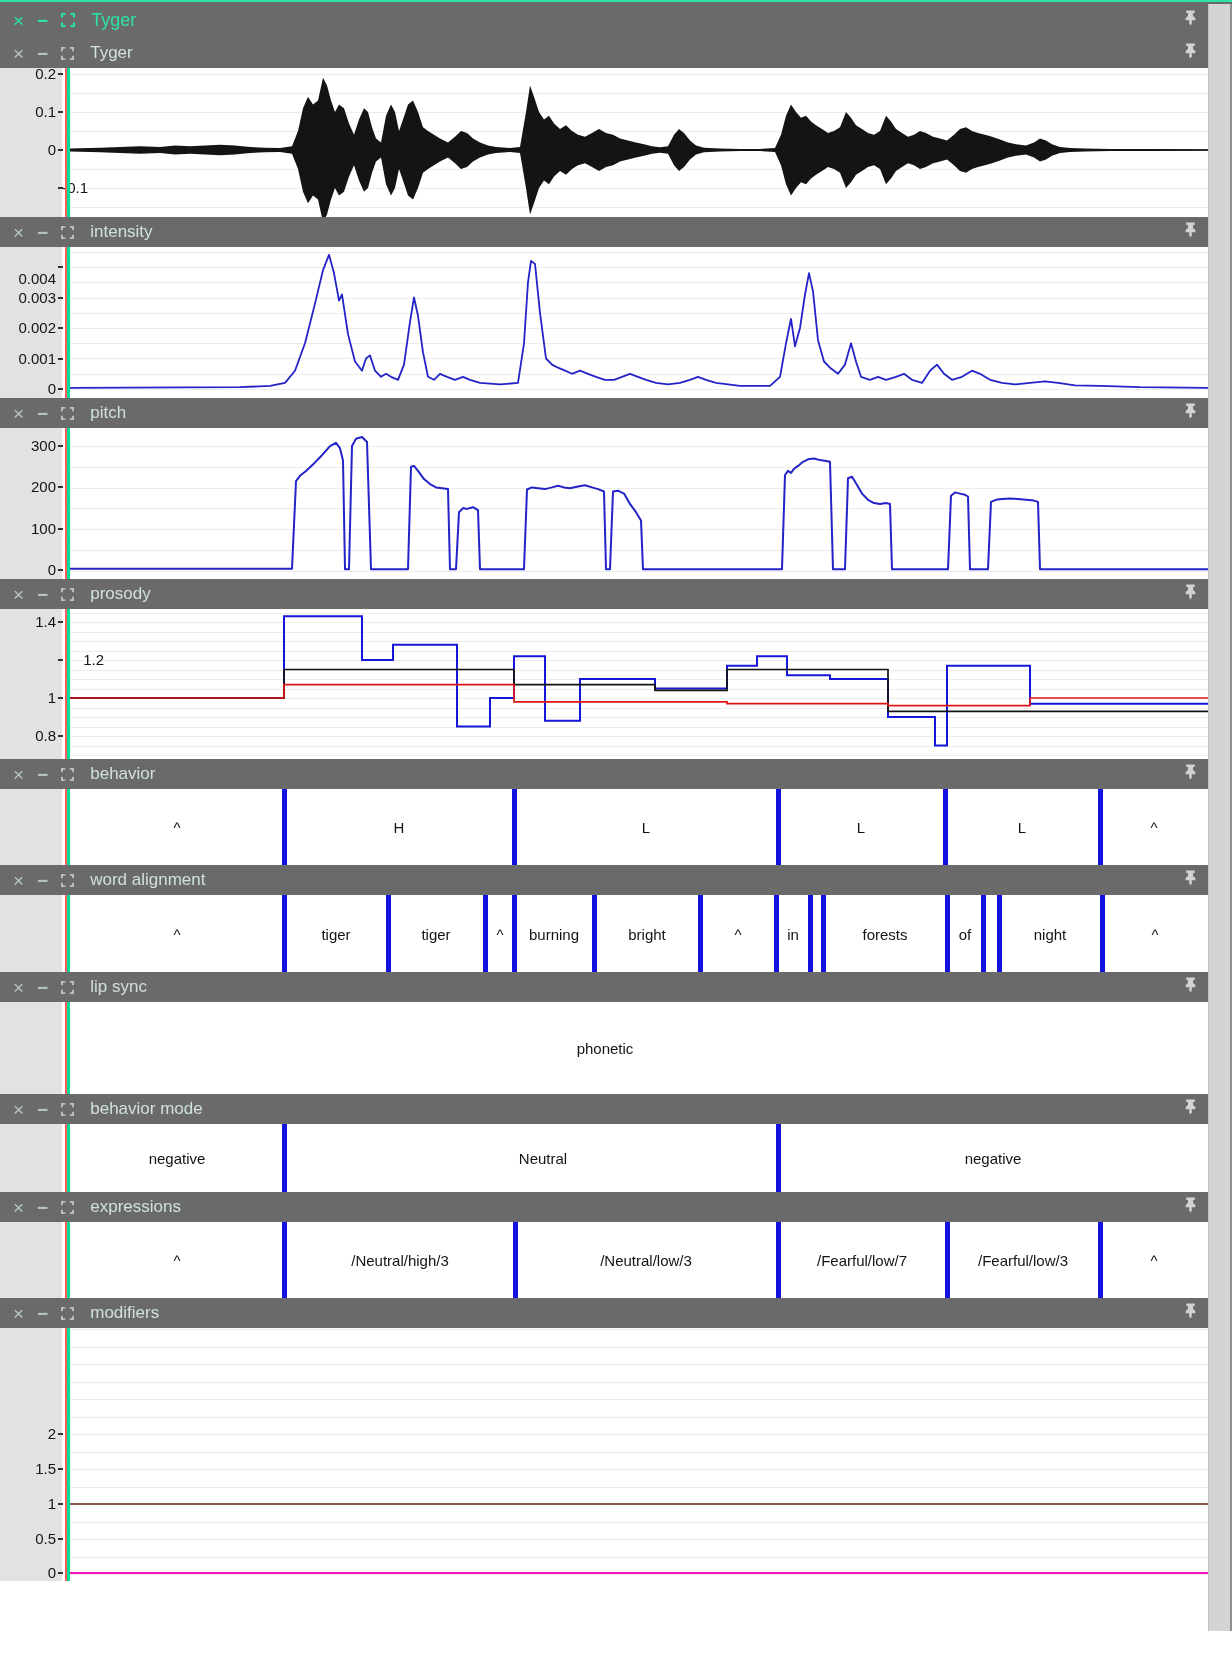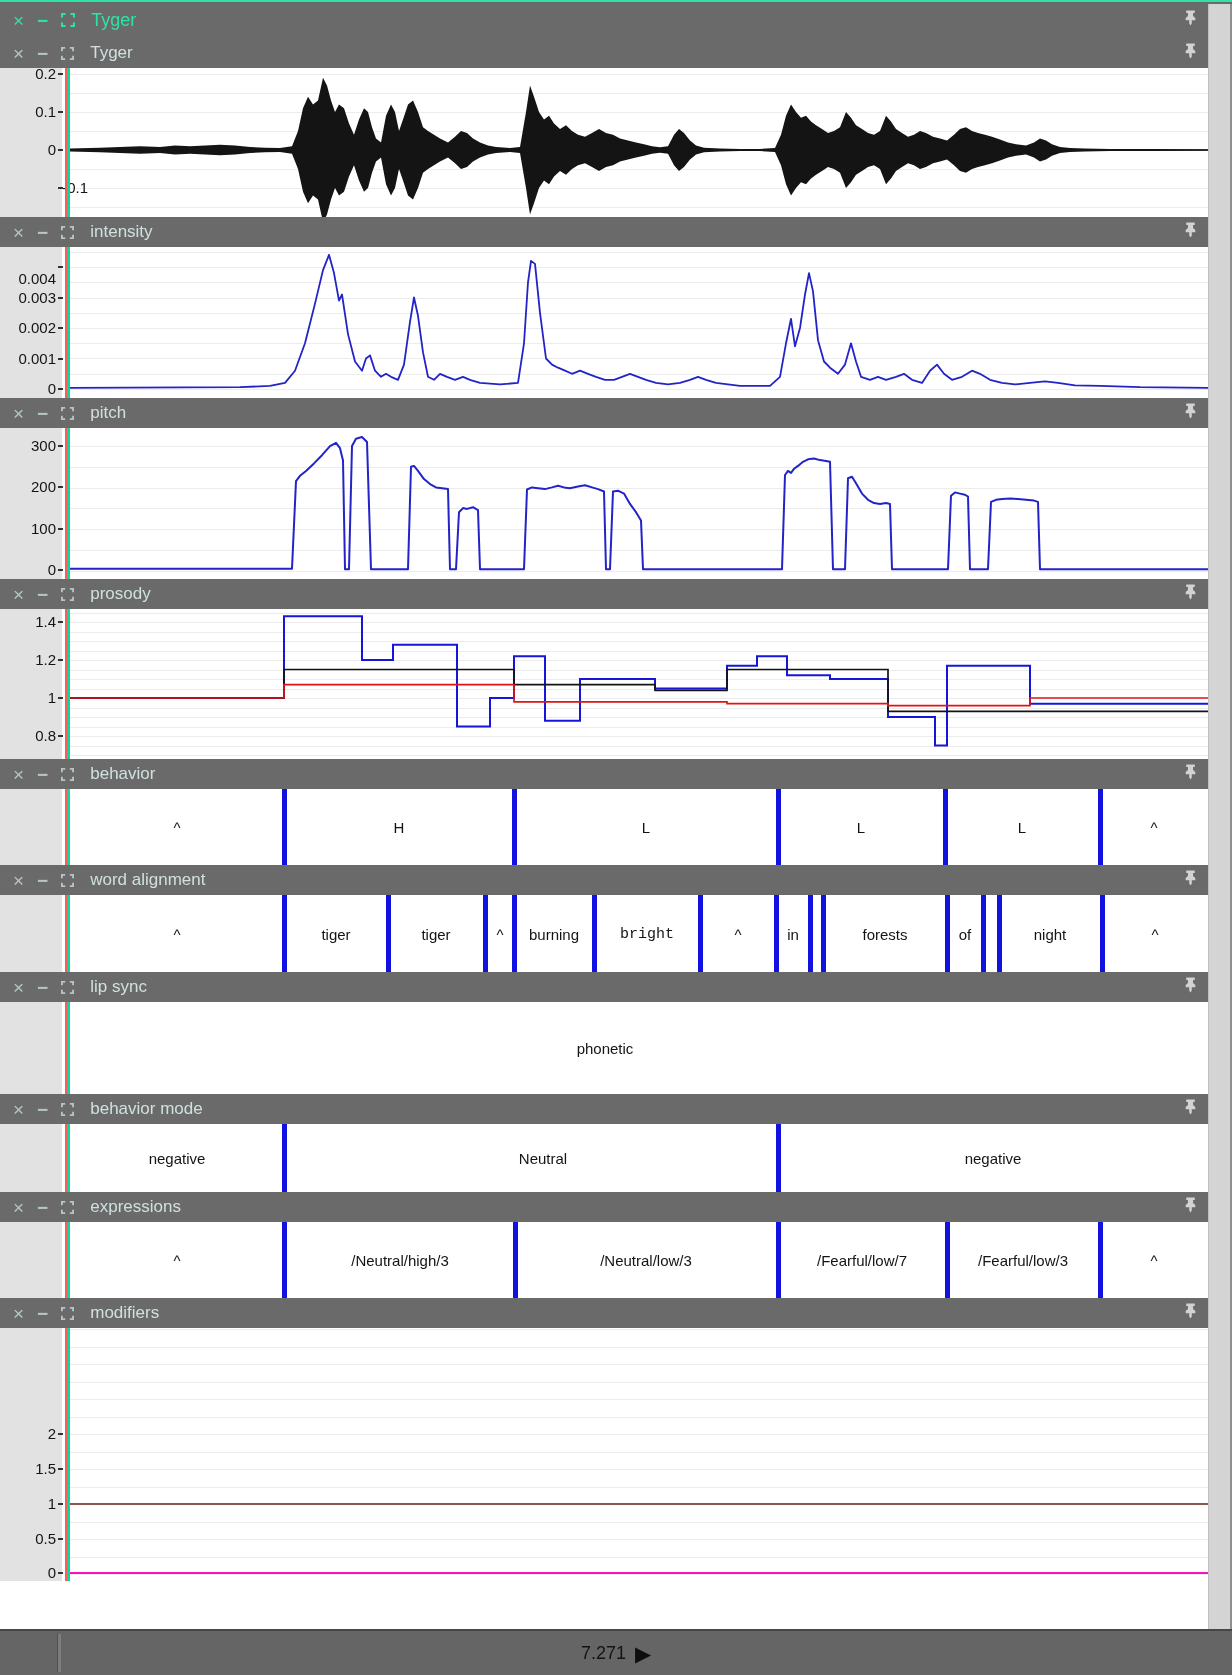--- a/index.html
+++ b/index.html
@@ -199,21 +199,21 @@
         <div class="grid" style="top: 89px;"></div>
         <div class="grid" style="top: 98.5px;"></div>
         <div class="grid" style="top: 108px;"></div>
         <div class="grid" style="top: 117.5px;"></div>
         <div class="grid" style="top: 127px;"></div>
         <div class="grid" style="top: 136.5px;"></div>
         <div class="grid" style="top: 146px;"></div>
         <div class="gutter"></div>
         <div class="tickl" style="top: 4px;">1.4</div>
         <div class="tickm" style="top: 12px;"></div>
-        <div class="tickl" style="top: 42px;">1.2</div>
+        <div class="tickl" style="top: 42px; padding-left: 48px;">1.2</div>
         <div class="tickm" style="top: 50px;"></div>
         <div class="tickl" style="top: 80px;">1</div>
         <div class="tickm" style="top: 88px;"></div>
         <div class="tickl" style="top: 118px;">0.8</div>
         <div class="tickm" style="top: 126px;"></div>
         <svg width="1138" height="150" class="plot">
           <path d="M0 89H214V7.3H292V51H323V35.8H387V117.5H420V89H444V47.2H475V111.8H510V70H585V79.5H657V56.7H687V47.2H717V66.2H760V70H818V108H865V136.5H877V56.7H960V94.7H1138V94.7H1138" fill="none" stroke="#1616d9" stroke-width="2"></path>
           <path d="M0 89H214V60.5H444V75.7H585V81.4H657V60.5H818V102.3H1138V102.3H1138" fill="none" stroke="#141414" stroke-width="1.7"></path>
           <path d="M0 89H214V75.7H444V92.8H657V94.7H818V96.6H960V89H1138V89H1138" fill="none" stroke="#e01414" stroke-width="1.7"></path>
         </svg>
@@ -275,21 +275,21 @@
         <div class="bar" style="left: 821px;"></div>
         <div class="bar" style="left: 945px;"></div>
         <div class="bar" style="left: 981px;"></div>
         <div class="bar" style="left: 997px;"></div>
         <div class="bar" style="left: 1100px;"></div>
         <div class="seg-label" style="left: 177px;">^</div>
         <div class="seg-label" style="left: 336px;">tiger</div>
         <div class="seg-label" style="left: 436px;">tiger</div>
         <div class="seg-label" style="left: 500px;">^</div>
         <div class="seg-label" style="left: 554px;">burning</div>
-        <div class="seg-label" style="left: 647px; font-family: Liberation Mono, monospace;">bright</div>
+        <div class="seg-label" style="left: 647px;">bright</div>
         <div class="seg-label" style="left: 738px;">^</div>
         <div class="seg-label" style="left: 793px;">in</div>
         <div class="seg-label" style="left: 885px;">forests</div>
         <div class="seg-label" style="left: 965px;">of</div>
         <div class="seg-label" style="left: 1050px;">night</div>
         <div class="seg-label" style="left: 1155px;">^</div>
         <div class="redline"></div>
         <div class="greenline"></div>
       </div>
       <div class="hdr">
@@ -405,20 +405,13 @@
         <div class="tickm" style="top: 244px;"></div>
         <div class="hline" style="top: 175px; background: rgb(138, 86, 78);"></div>
         <div class="hline" style="top: 244px; background: rgb(255, 16, 184);"></div>
         <div class="redline"></div>
         <div class="greenline"></div>
       </div>
     </div>
 
   <div id="scrollbar"></div>
 
-  <div id="bottombar">
-    <span id="bbdiv"></span>
-    <span class="ctr">
-      <span id="time">7.271</span>
-      <span id="play">▶</span>
-    </span>
-  </div>
 </div>
 
 </body></html>

